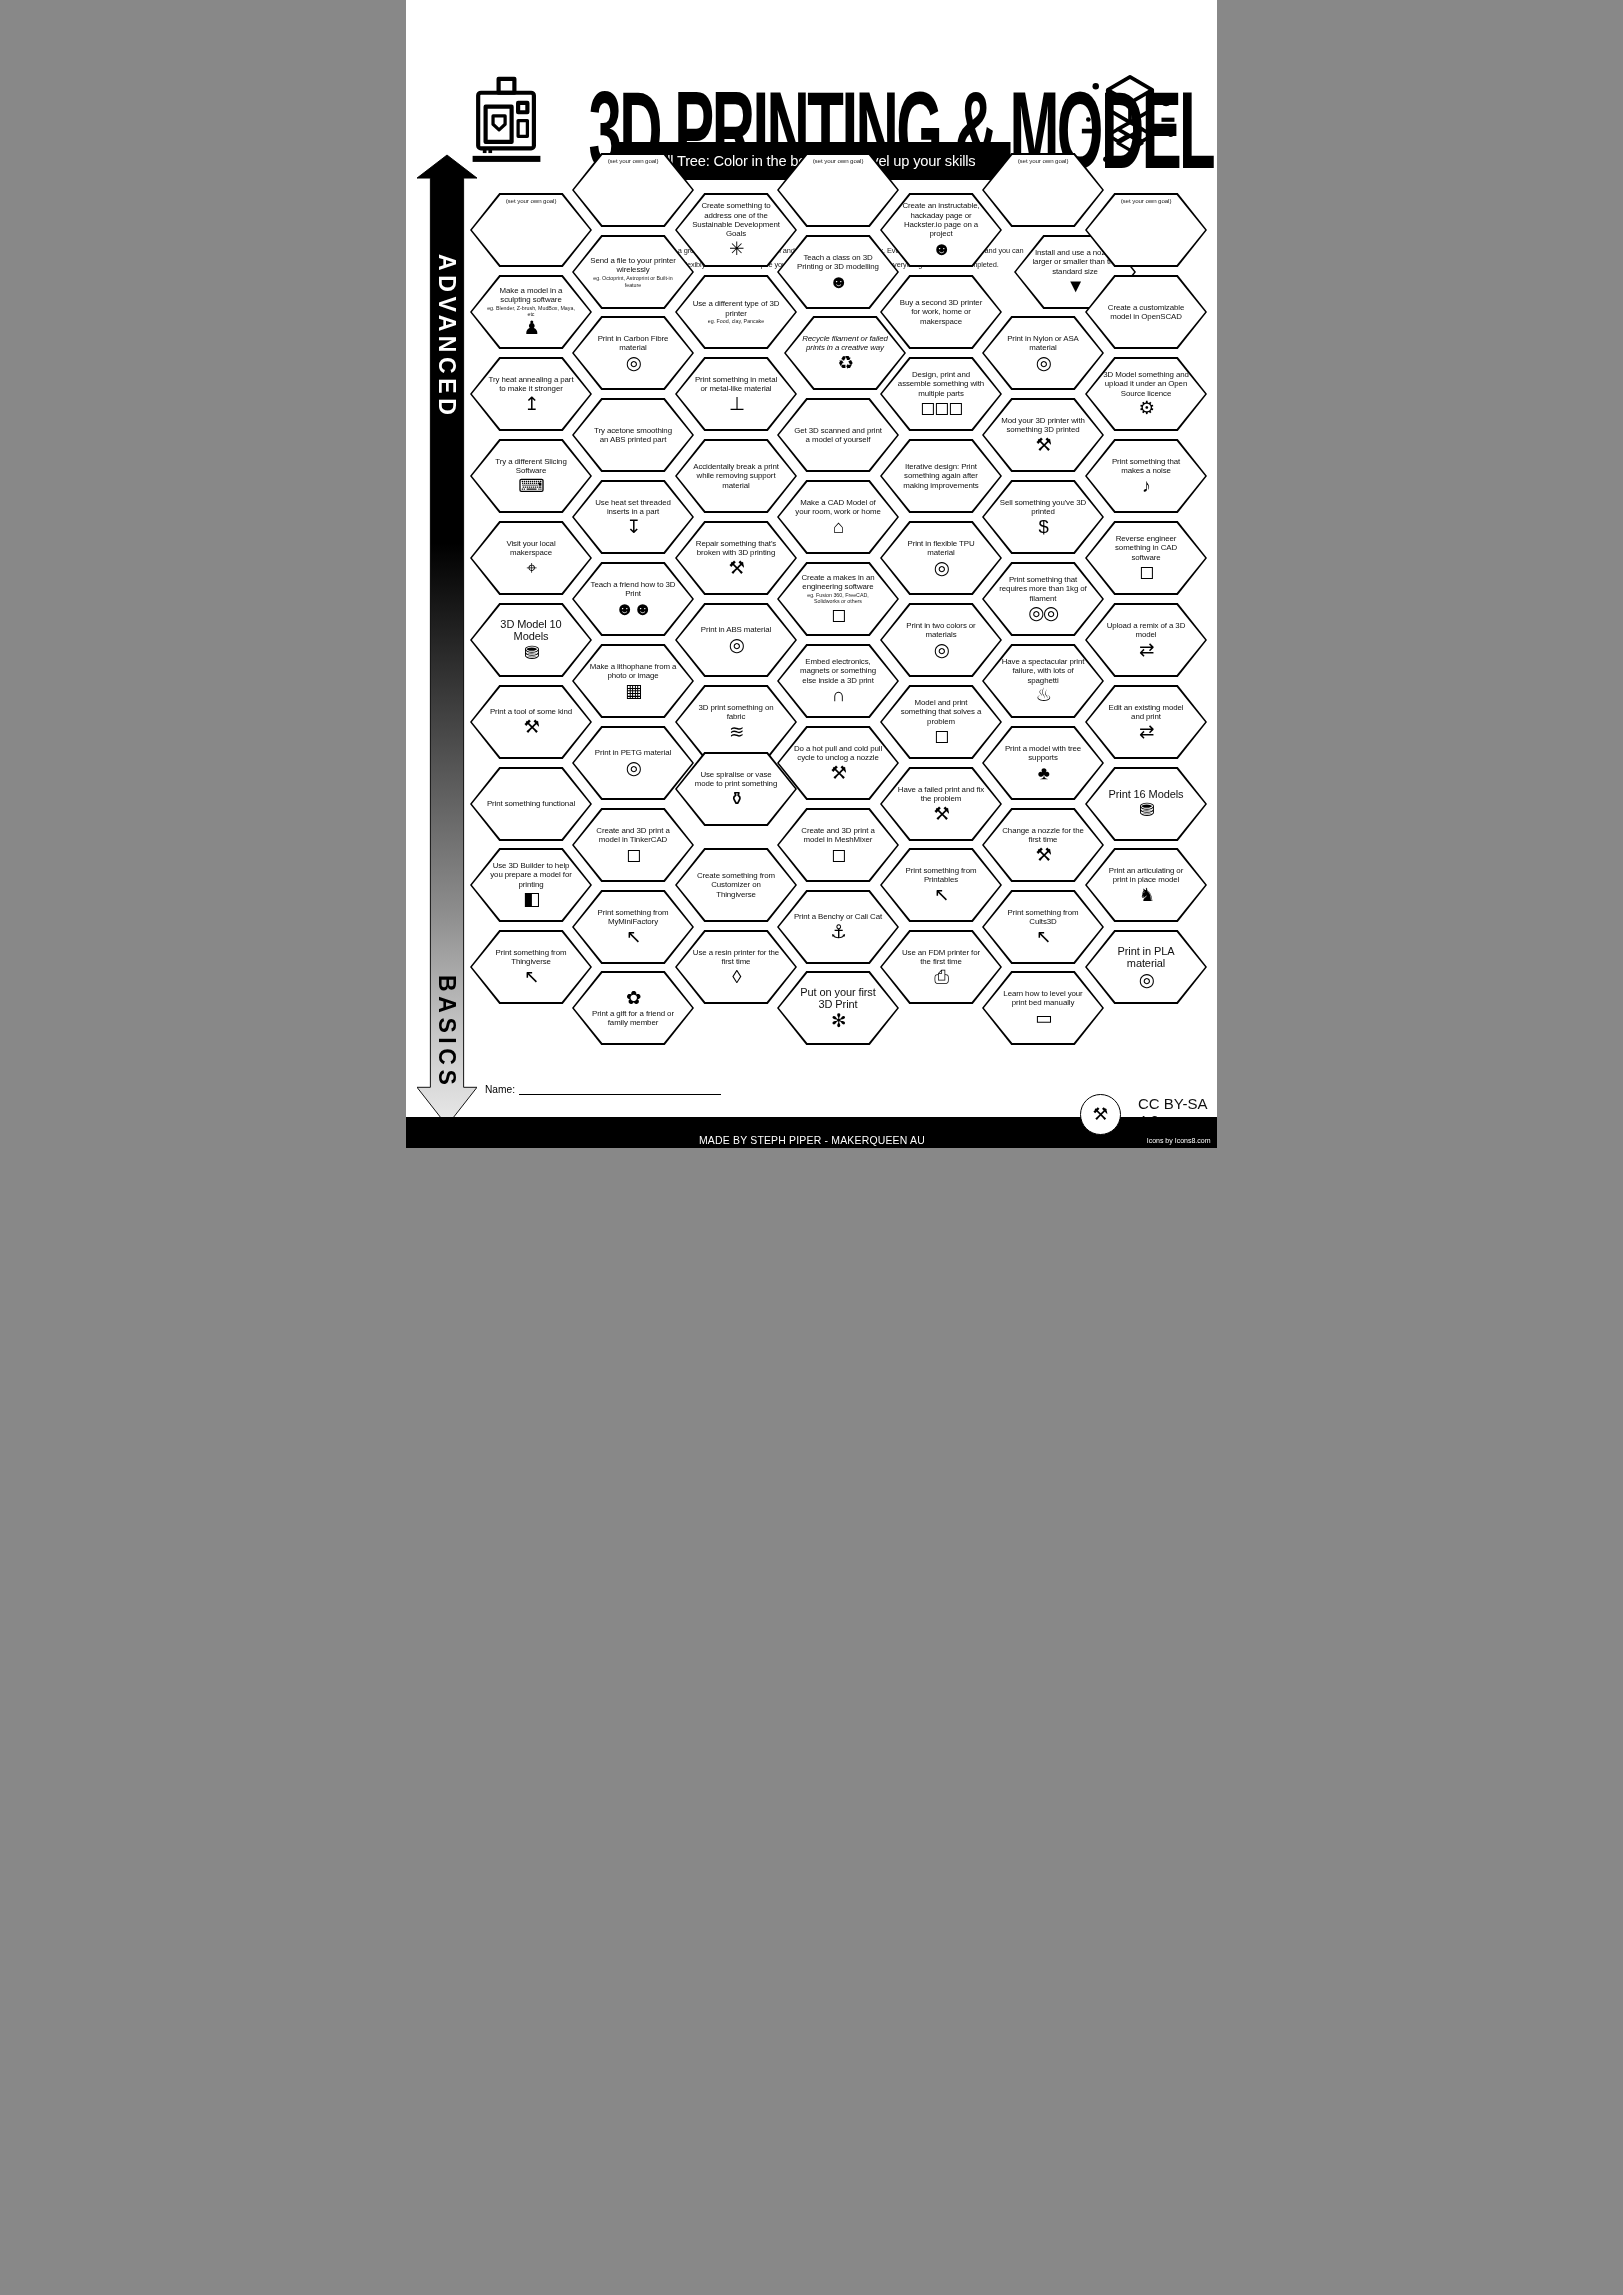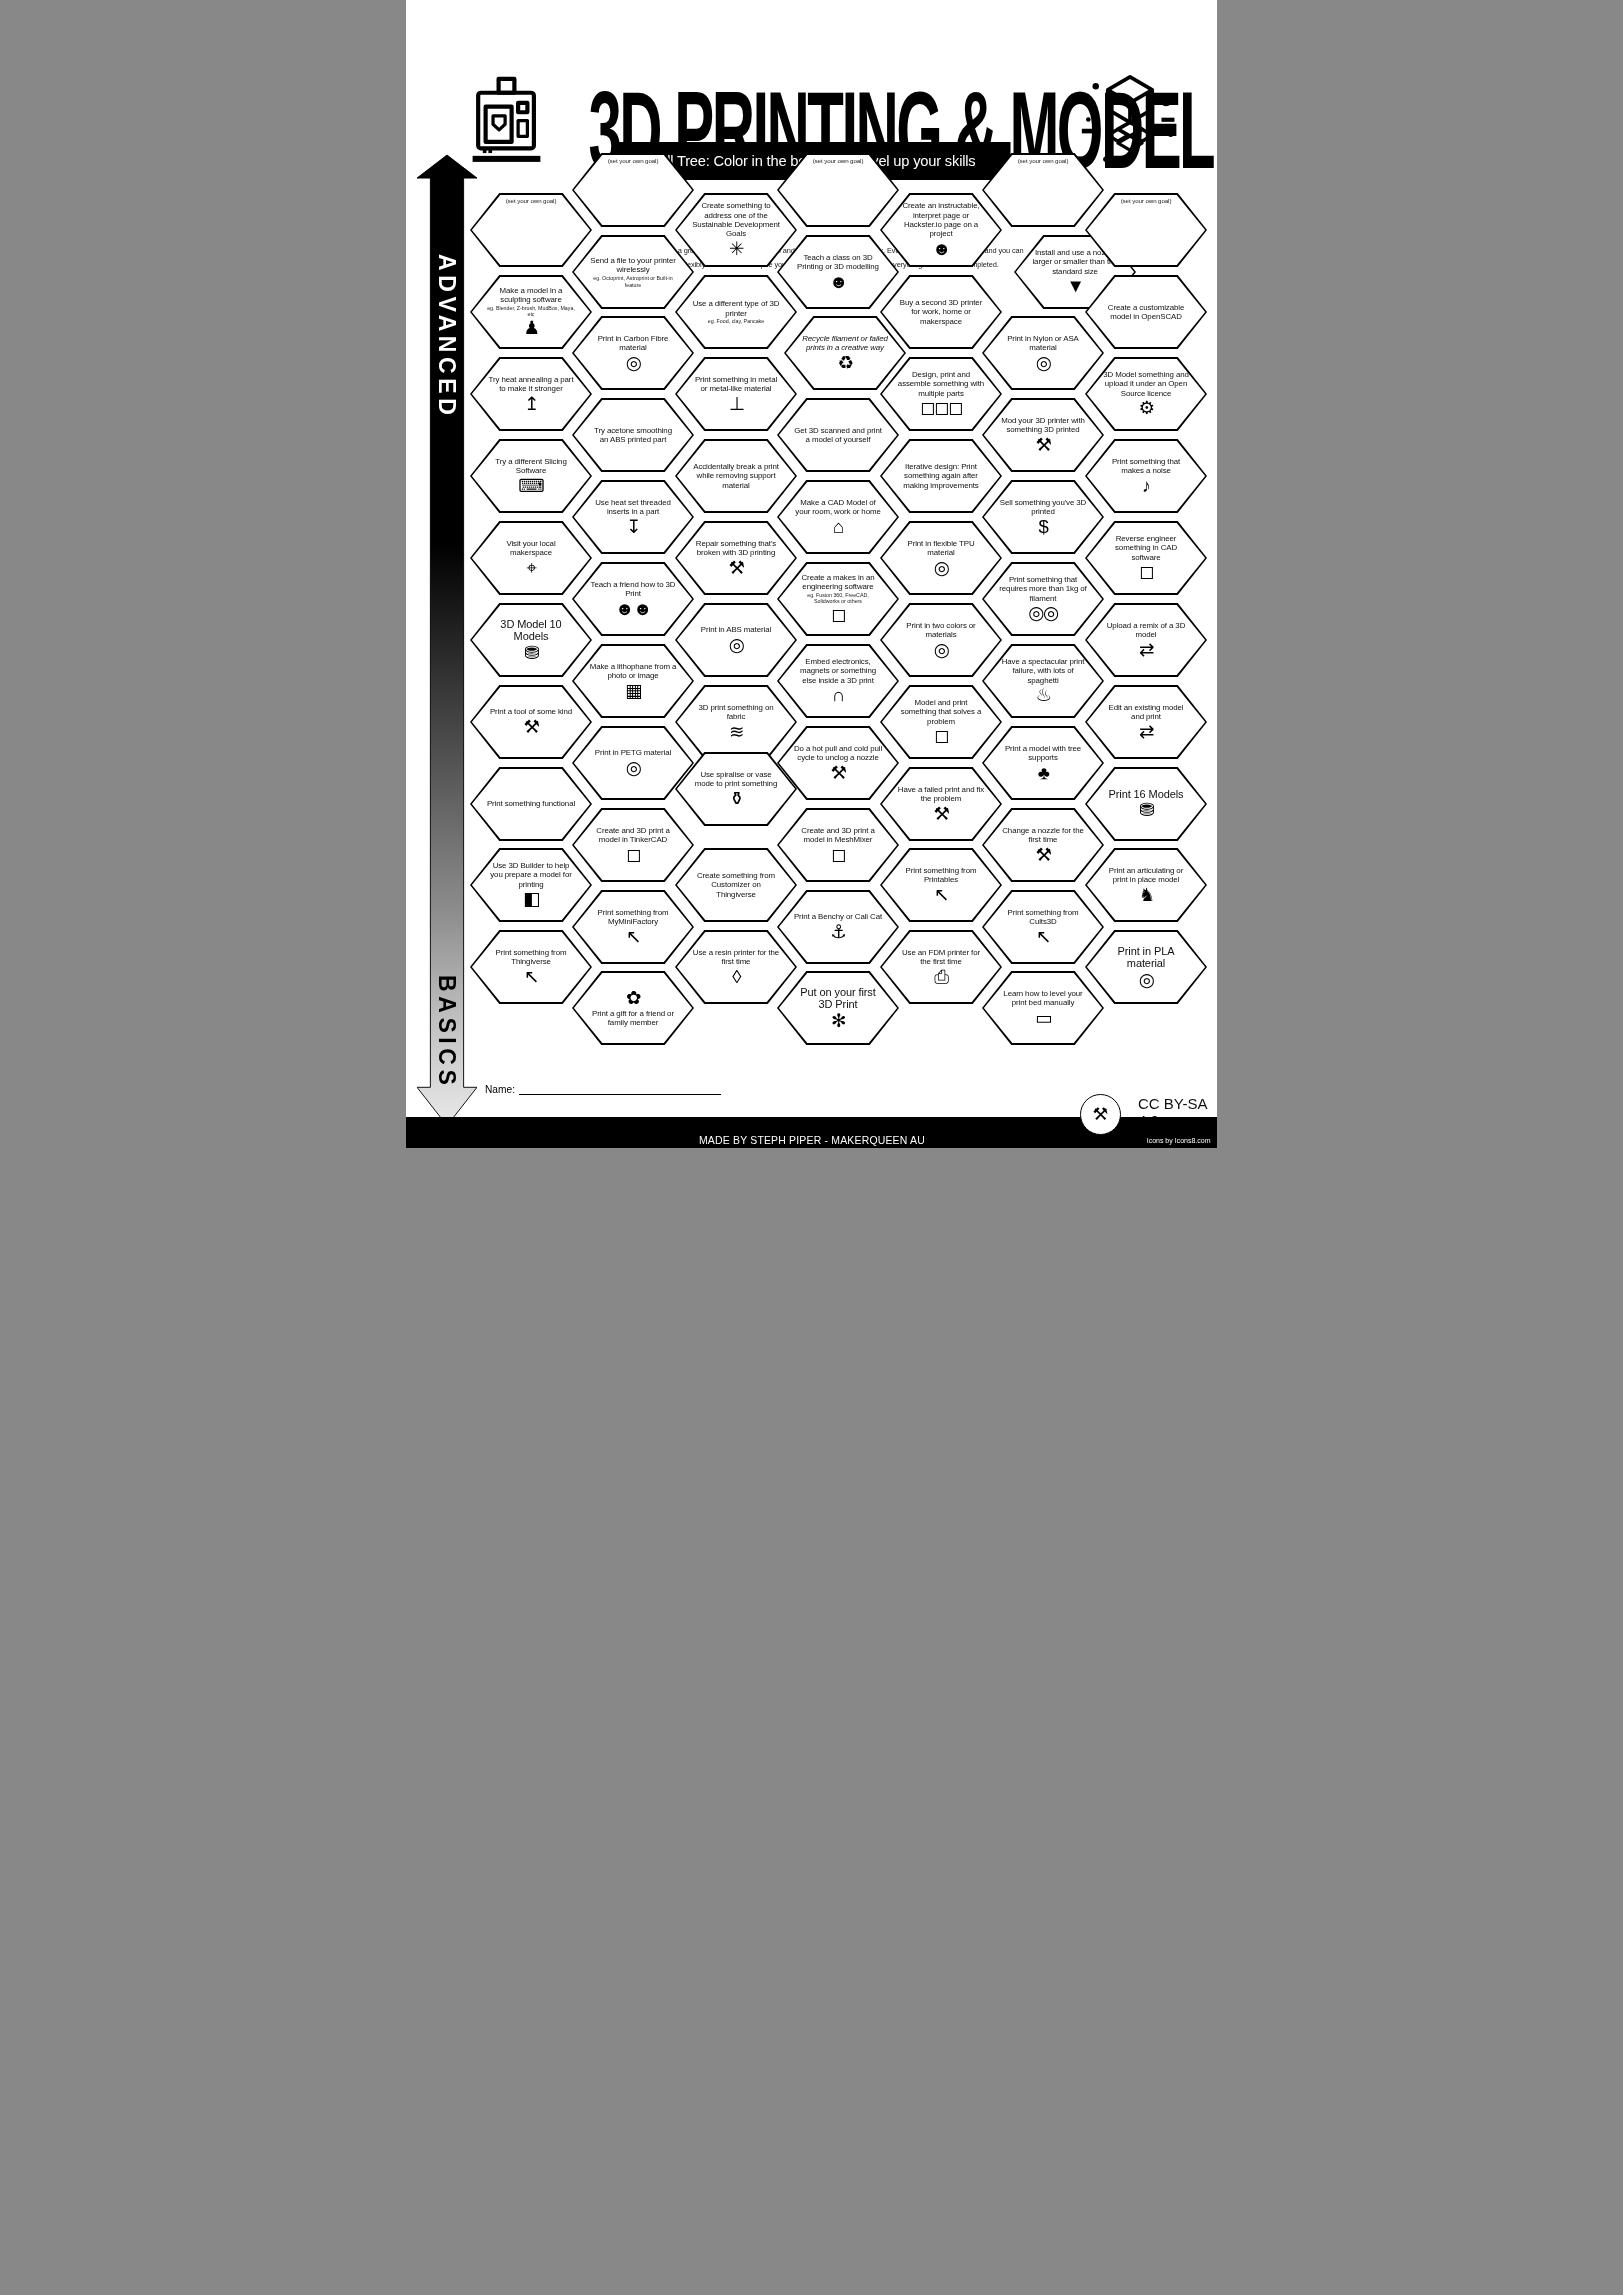--- a/index.html
+++ b/index.html
@@ -457,21 +457,21 @@
         <div class="hex-in">
           <div class="hex-body">
             <div class="hex-title big">Put on your first 3D Print</div>
             <div class="hex-icon">✻</div>
           </div>
         </div>
       </div>
       <div class="hex" style="left: 474px; top: 193px;">
         <div class="hex-in">
           <div class="hex-body">
-            <div class="hex-title">Create an instructable, interpret page or Hackster.io page on a project</div>
+            <div class="hex-title">Create an instructable, hackaday page or Hackster.io page on a project</div>
             <div class="hex-icon">☻</div>
           </div>
         </div>
       </div>
       <div class="hex" style="left: 474px; top: 275px;">
         <div class="hex-in">
           <div class="hex-body">
             <div class="hex-title">Buy a second 3D printer for work, home or makerspace</div>
           </div>
         </div>

